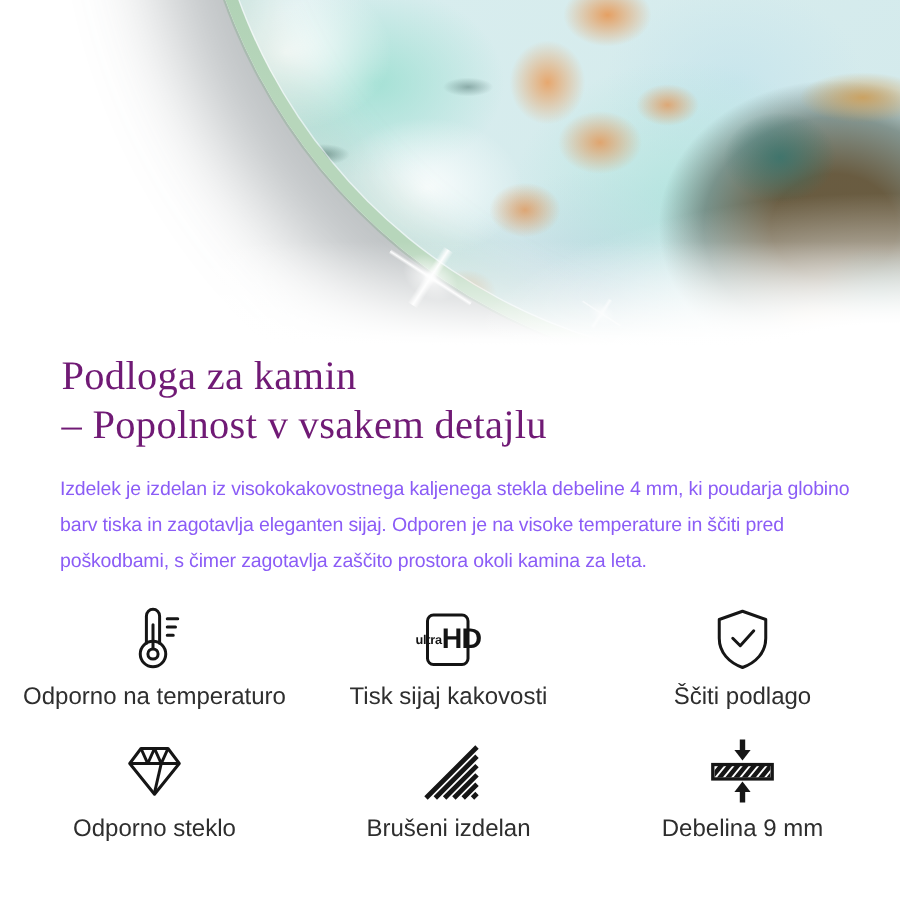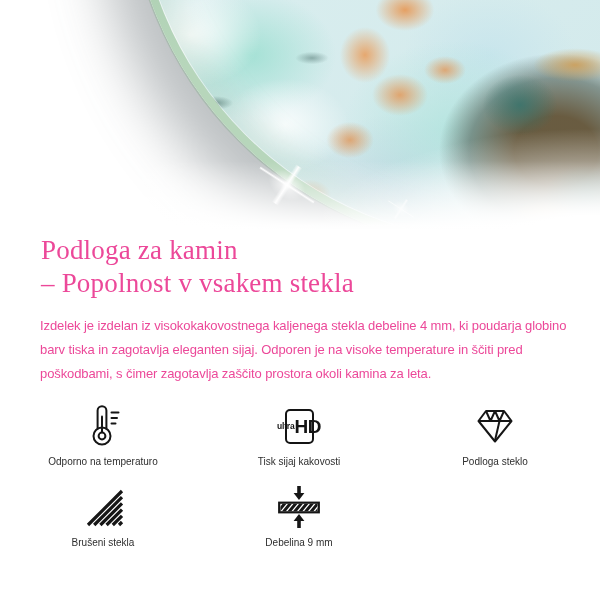--- a/index.html
+++ b/index.html
@@ -59,37 +59,37 @@
     background:
       radial-gradient(430px 190px at 590px 258px, #ffffff 22%, rgba(255,255,255,0) 68%),
       linear-gradient(to bottom, rgba(255,255,255,0) 70%, rgba(255,255,255,.55) 87%, rgba(255,255,255,.97) 98%, #ffffff 100%);
   }
 
   
   .content{padding:0 40px;}
   h1{
     margin:4px 0 0 1px;
     font-family:"Liberation Serif", serif;font-weight:400;
-    font-size:27px;line-height:33px;color:#ec4899;letter-spacing:.2px;
+    font-size:27px;line-height:33px;color:#701a75;letter-spacing:.2px;
   }
   h1 span{display:block;}
   .desc{
     margin:14px 0 0 0;width:532px;
-    font-size:13px;line-height:24px;letter-spacing:-.1px;color:#ec4899;
+    font-size:13px;line-height:24px;letter-spacing:-.1px;color:#8b5cf6;
   }
 
   
   .features{
     margin:16px 0 0 5px;width:588px;
     display:grid;grid-template-columns:repeat(3,196px);row-gap:16px;
     justify-items:center;
   }
   .feature{display:flex;flex-direction:column;align-items:center;}
   .icon-cell{height:48px;display:flex;align-items:center;justify-content:center;}
-  .feature .label{margin-top:6px;font-size:10px;color:#2e2e2e;white-space:nowrap;}
+  .feature .label{margin-top:6px;font-size:16px;color:#2e2e2e;white-space:nowrap;}
   svg .st{stroke:#161616;fill:none;stroke-width:2;}
   
   .uhd{
     width:25px;height:31px;border:2.5px solid #141414;border-radius:5px;
     display:flex;flex-direction:row;align-items:center;justify-content:center;
     color:#141414;
   }
   .uhd .u{font-size:8.5px;font-weight:700;line-height:9px;letter-spacing:-.2px;}
   .uhd .h{font-size:19px;font-weight:800;line-height:13px;letter-spacing:-.5px;}
 </style>
@@ -103,21 +103,21 @@
       <div class="marble"></div>
     </div>
     <div class="sparkle s1"></div>
     <div class="sparkle s2"></div>
     <div class="hero-fade"></div>
   </div>
 
   <div class="content">
     <h1>
       <span>Podloga za kamin</span>
-      <span>– Popolnost v vsakem stekla</span>
+      <span>– Popolnost v vsakem detajlu</span>
     </h1>
     <p class="desc">Izdelek je izdelan iz visokokakovostnega kaljenega stekla debeline 4 mm, ki poudarja globino barv tiska in zagotavlja eleganten sijaj. Odporen je na visoke temperature in ščiti pred poškodba­mi, s čimer zagotavlja zaščito prostora okoli kamina za leta.</p>
   </div>
 
   <div class="features">
 
     <div class="feature">
       <div class="icon-cell">
         <svg width="46" height="46" viewBox="0 0 46 46">
           <circle class="st" cx="22" cy="33" r="8.5"></circle>
@@ -133,40 +133,49 @@
     <div class="feature">
       <div class="icon-cell">
         <div class="uhd">
           <div class="u">ultra</div>
           <div class="h">HD</div>
         </div>
       </div>
       <div class="label">Tisk sijaj kakovosti</div>
     </div>
 
+    <div class="feature">
+      <div class="icon-cell">
+        <svg width="42" height="44" viewBox="0 0 42 44">
+          <path class="st" d="M21 3.5 L36.5 9 V21.5 C36.5 31 30 37.7 21 41 C12 37.7 5.5 31 5.5 21.5 V9 Z" stroke-width="2.4" stroke-linejoin="round"></path>
+          <path class="st" d="M14.5 21.5 L19.5 26.5 L28.5 16.5" stroke-width="2.6" stroke-linecap="round" stroke-linejoin="round"></path>
+        </svg>
+      </div>
+      <div class="label">Ščiti podlago</div>
+    </div>
 
     <div class="feature">
       <div class="icon-cell">
         <svg width="40" height="38" viewBox="0 0 40 38">
           <path class="st" d="M11 4 H29 L36.5 14 L20 34.5 L3.5 14 Z" stroke-linejoin="round"></path>
           <path class="st" d="M3.5 14 H36.5"></path>
           <path class="st" d="M11 4 L15.5 14 L20 4 L24.5 14 L29 4" stroke-linejoin="round"></path>
           <path class="st" d="M24.5 14 L20 33.5"></path>
         </svg>
       </div>
-      <div class="label">Podloga steklo</div>
+      <div class="label">Odporno steklo</div>
     </div>
 
     <div class="feature">
       <div class="icon-cell">
         <svg width="42" height="40" viewBox="0 0 42 40">
           <path d="M6 38 L40 4 M12.2 38 L40 10.2 M18.4 38 L40 16.4 M24.6 38 L40 22.6 M30.8 38 L40 28.8 M37 38 L40 35" stroke="#161616" stroke-width="3.2" fill="none"></path>
         </svg>
       </div>
-      <div class="label">Brušeni stekla</div>
+      <div class="label">Brušeni izdelan</div>
     </div>
 
     <div class="feature">
       <div class="icon-cell">
         <svg width="48" height="48" viewBox="0 0 48 48">
           <defs>
               <clipPath id="barclip">
                 <rect x="5.4" y="20.7" width="37.2" height="7.6"></rect>
               </clipPath>
             </defs>

